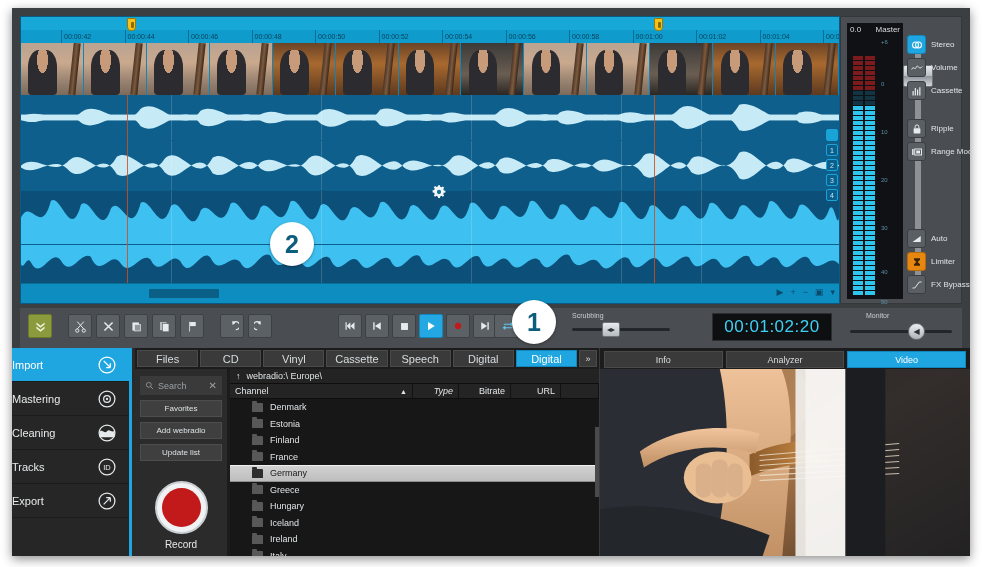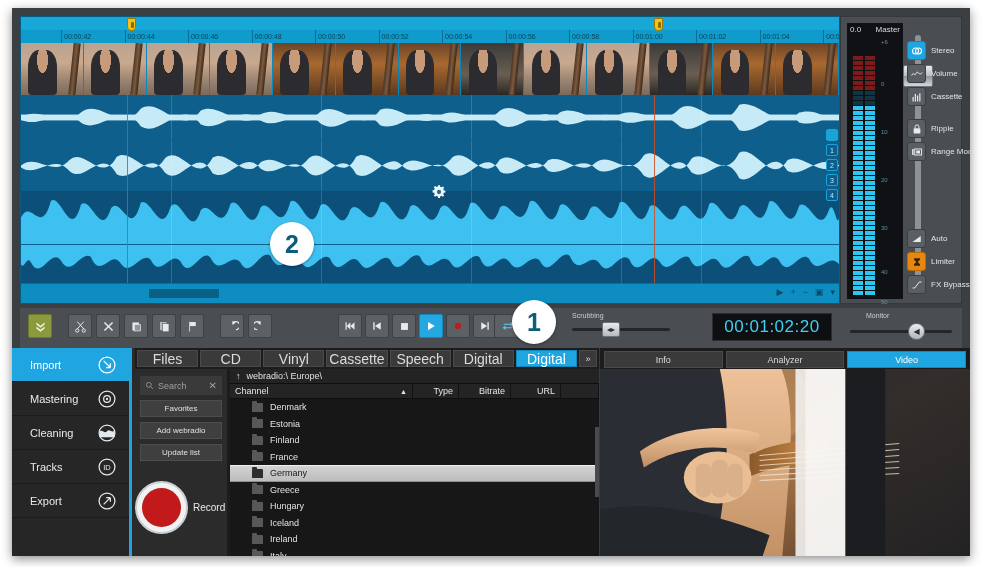--- a/index.html
+++ b/index.html
@@ -270,37 +270,37 @@
   
   .lower { position: absolute; left: 0; top: 340px; width: 100%; bottom: 0; background: #2a2a2a; }
 
   .sidebar {
     position: absolute; left: 0; top: 0; width: 120px; bottom: 0;
     background: #262626; border-right: 3px solid #1fa5e0;
   }
   .side-item {
     position: relative; height: 34px;
     display: flex; align-items: center; justify-content: space-between;
-    padding: 0 12px 0 18px;
+    padding: 0 12px 0 0;
     color: #e6e9eb; font-size: 11px;
     border-bottom: 1px solid #1c1c1c;
   }
   .side-item.active { background: #1fa5e0; color: #ffffff; }
   .side-icon { width: 20px; height: 20px; flex: none; }
 
   .browser {
     position: absolute; left: 123px; top: 0; right: 371px; bottom: 0;
     background: #1c1c1c;
   }
   .tabbar {
     position: absolute; left: 0; top: 2px; right: 0; height: 17px;
     display: flex; gap: 2px; padding: 0 2px;
   }
   .tab {
-    flex: 1 1 0; height: 17px; font-size: 14px; color: #d8dcdf;
+    flex: 1 1 0; height: 17px; font-size: 11px; color: #d8dcdf;
     background: #3a3a3a; border: 1px solid #4a4a4a;
     display: flex; align-items: center; justify-content: center;
   }
   .tab.active { background: #1fa5e0; color: #ffffff; border-color: #1187bd; }
   .tab-more {
     flex: none; width: 18px; height: 17px; font-size: 9px; color: #d8dcdf;
     background: #3a3a3a; border: 1px solid #4a4a4a;
     display: flex; align-items: center; justify-content: center;
   }
 
@@ -314,21 +314,21 @@
     padding: 0 5px; color: #9aa0a4; font-size: 9px;
   }
   .pane-btn {
     margin: 5px 5px 0 5px; height: 17px;
     background: #3f3f3f; border: 1px solid #4d4d4d;
     color: #dde1e4; font-size: 8px;
     display: flex; align-items: center; justify-content: center;
   }
   .record-wrap {
     position: absolute; left: 0; right: 0; top: 112px;
-    display: flex; flex-direction: row; align-items: center; gap: 5px;
+    display: flex; flex-direction: column; align-items: center; gap: 5px;
   }
   .record-btn {
     width: 53px; height: 53px; border-radius: 50%;
     background: #f0f2f3; border: 2px solid #c9ced2;
     display: flex; align-items: center; justify-content: center;
   }
   .record-btn .dot { width: 39px; height: 39px; border-radius: 50%; background: #c21a1a; }
   .record-label { color: #e6e9eb; font-size: 10px; }
 
   .list-pane {
@@ -343,21 +343,21 @@
   .col-head {
     height: 15px; display: flex; background: #242424;
     border-bottom: 1px solid #0e0e0e;
   }
   .col-head div {
     font-size: 9px; color: #e2e6e9;
     display: flex; align-items: center;
     border-right: 1px solid #121212; padding: 0 5px;
   }
   .ch-channel { flex: 1 1 auto; justify-content: space-between; }
-  .ch-type { width: 46px; justify-content: flex-end; }
+  .ch-type { width: 46px; justify-content: flex-end; font-style: italic; }
   .ch-bitrate { width: 52px; justify-content: flex-end; }
   .ch-url { width: 50px; justify-content: flex-end; }
   .ch-pad { width: 38px; }
 
   .rows { position: absolute; left: 0; top: 30px; right: 0; bottom: 0; overflow: hidden; }
   .row {
     height: 16.5px; display: flex; align-items: center; gap: 7px;
     padding-left: 22px; color: #dfe3e6; font-size: 9px;
   }
   .row.selected {
@@ -682,21 +682,21 @@
             <span style="top: 92px;">10</span>
             <span style="top: 140px;">20</span>
             <span style="top: 188px;">30</span>
             <span style="top: 232px;">40</span>
             <span style="top: 262px;">50</span>
           </div>
     </div>
     <div class="fader-rail"></div>
     <div class="fader-cap"></div>
 
-    <div class="mode-group" style="top:22px;justify-content:flex-end;" id="modeGroup">
+    <div class="mode-group" style="top:16px;justify-content:flex-end;" id="modeGroup">
           <div class="mode-row">
             <div class="mode-btn active-blue">
               <svg width="12" height="12" viewBox="0 0 16 16">
                 <circle cx="6" cy="8" r="4" fill="none" stroke="currentColor" stroke-width="1.4"></circle>
                 <circle cx="10" cy="8" r="4" fill="none" stroke="currentColor" stroke-width="1.4"></circle>
               </svg>
             </div>
             <div class="mode-label">Stereo</div>
           </div>
           <div class="mode-row">

